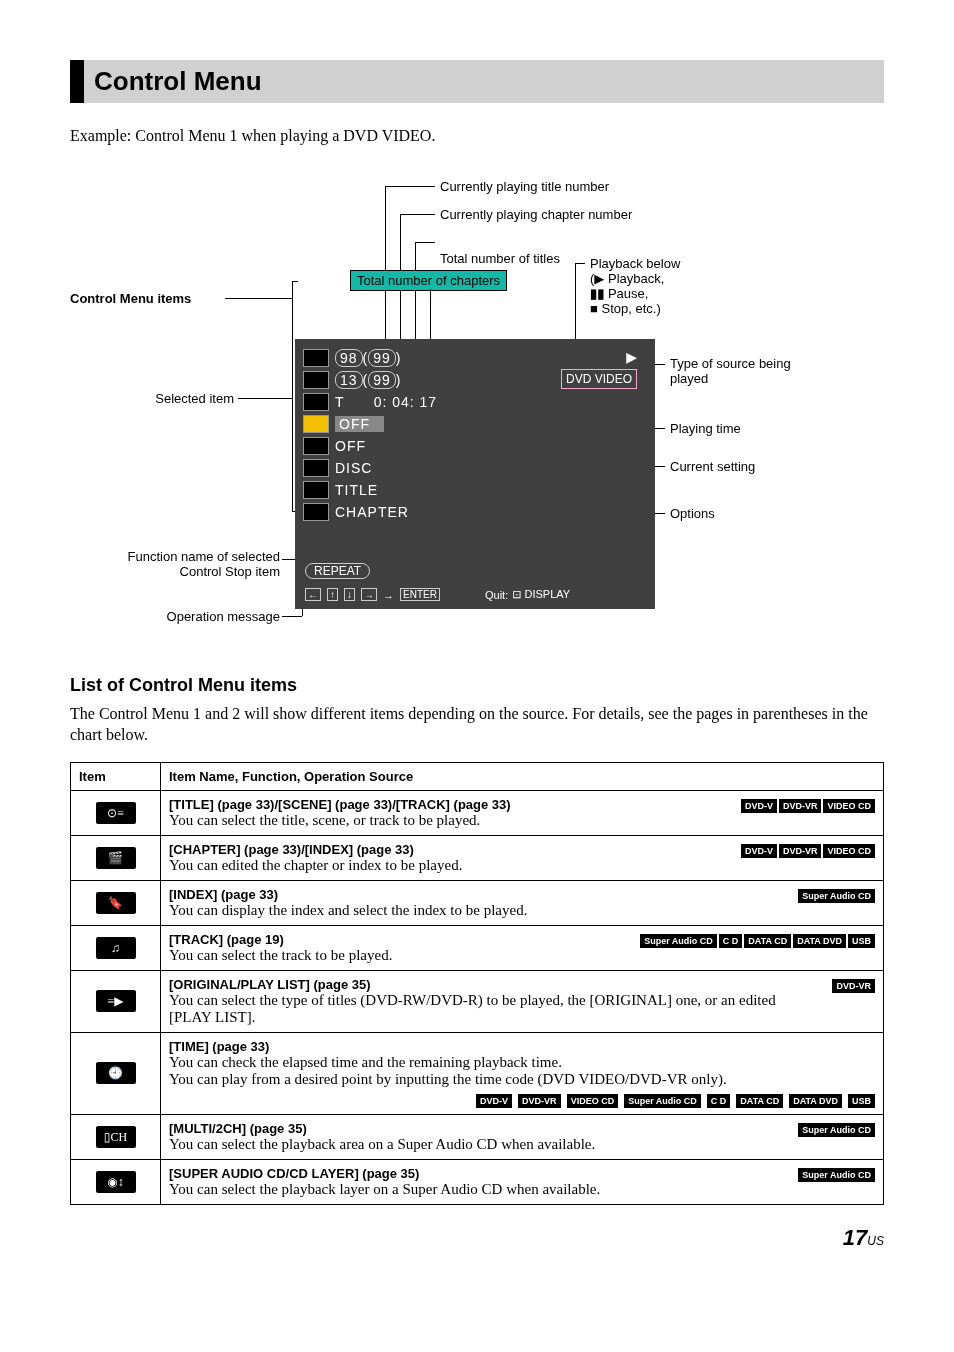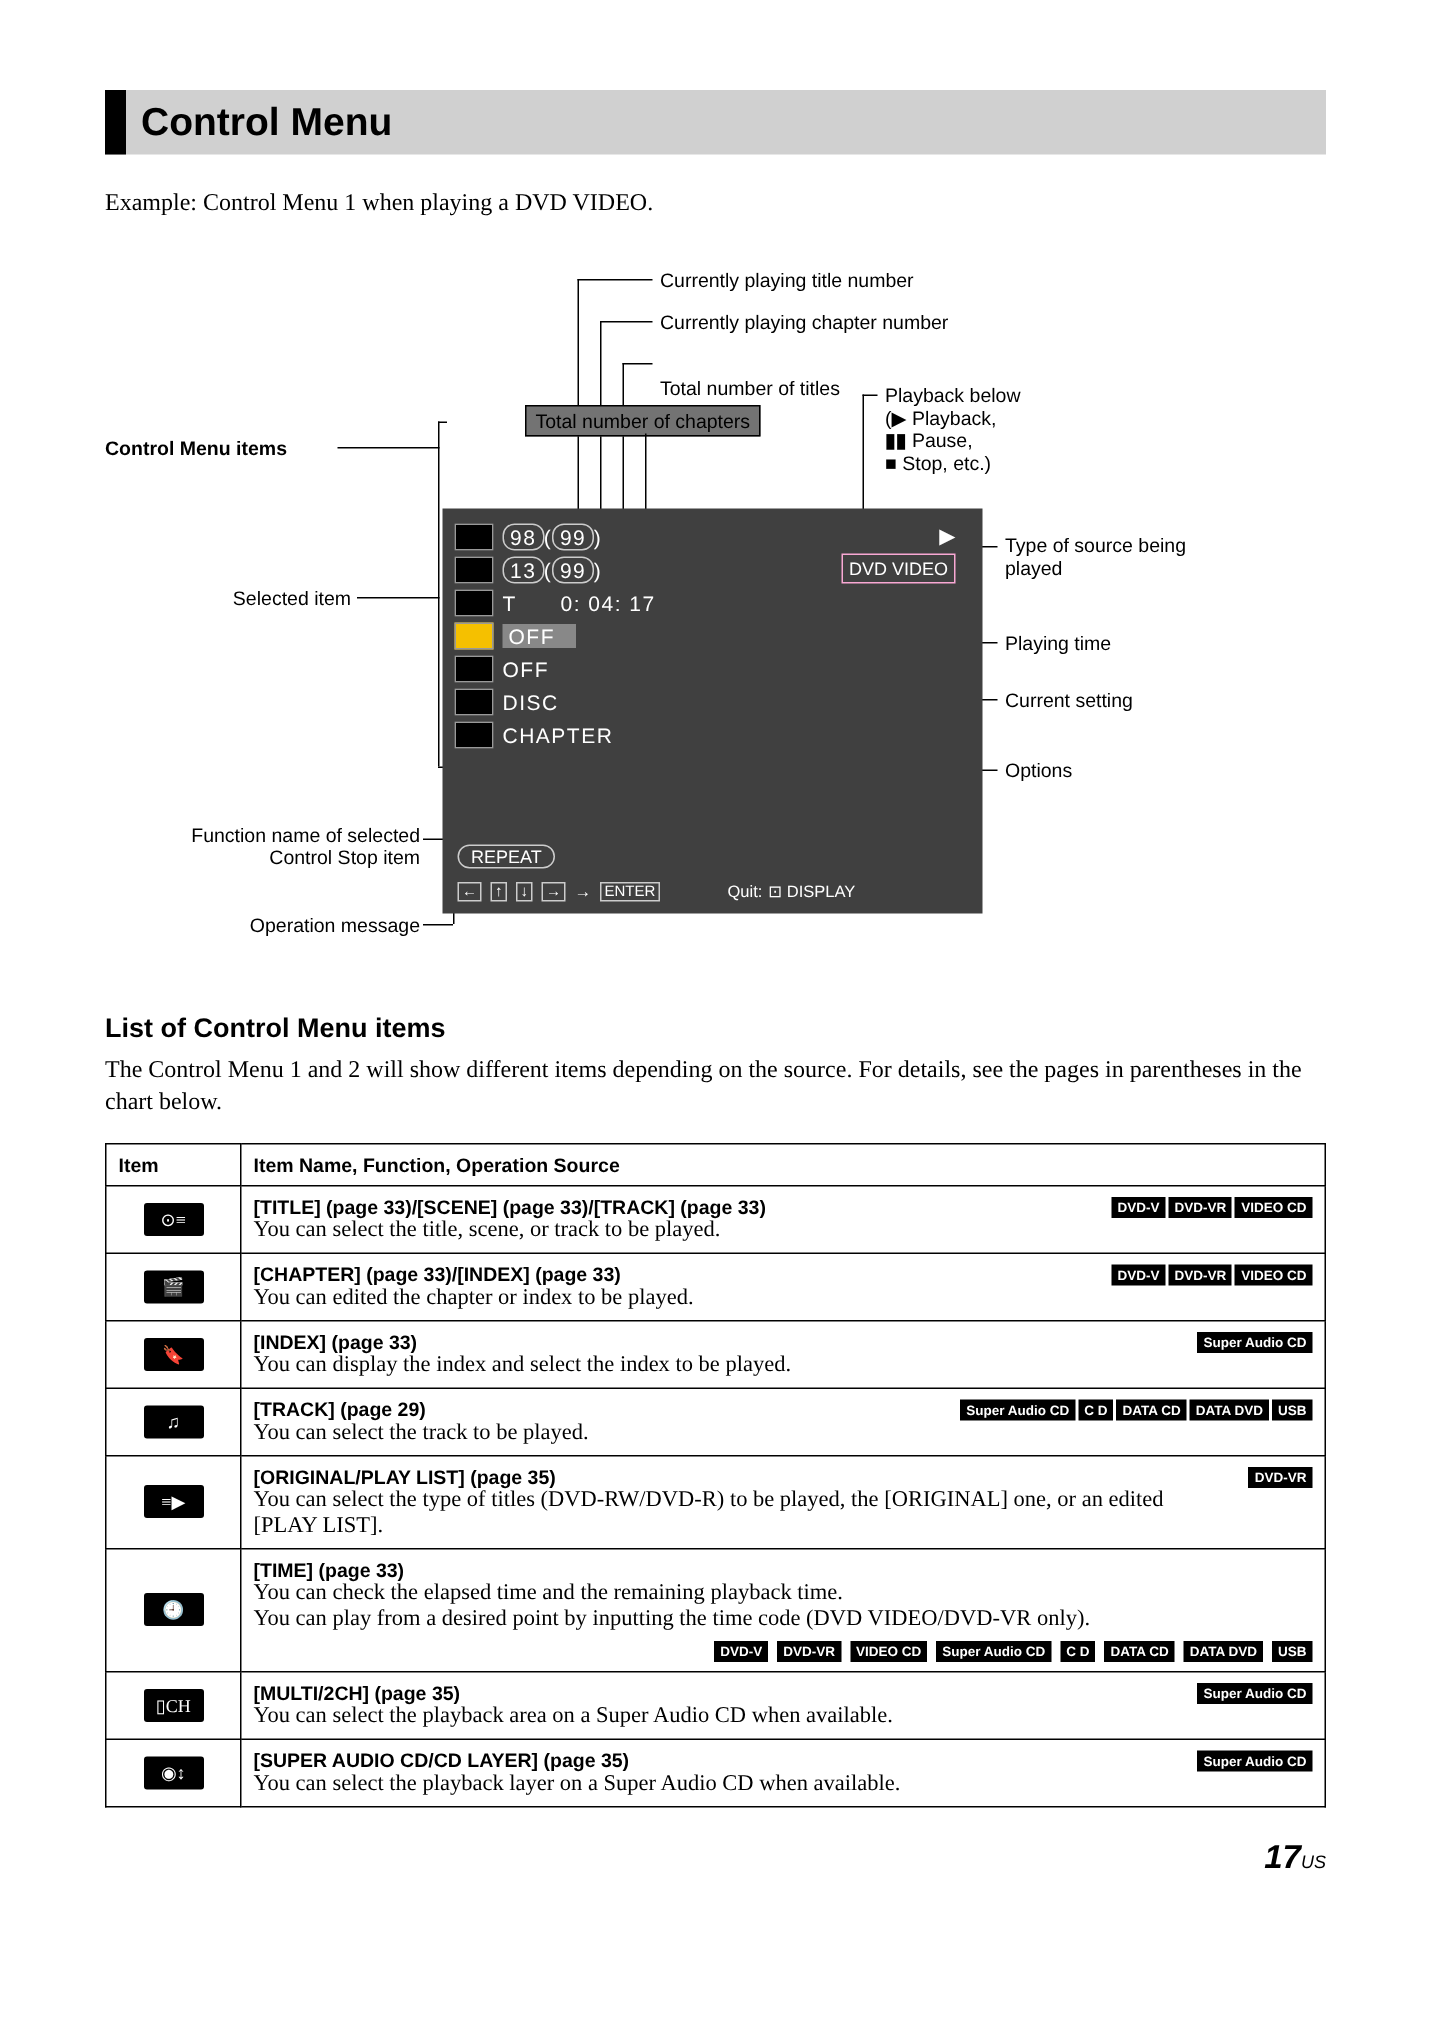--- a/index.html
+++ b/index.html
@@ -71,21 +71,21 @@
   <div class="line hline" style="left:315px; top:25px; width:50px;"></div>
 
   <div class="label" style="left:370px; top:46px;">Currently playing chapter number</div>
   <div class="line vline" style="left:330px; top:53px; height:150px;"></div>
   <div class="line hline" style="left:330px; top:53px; width:35px;"></div>
 
   <div class="label" style="left:370px; top:90px;">Total number of titles</div>
   <div class="line vline" style="left:345px; top:81px; height:105px;"></div>
   <div class="line hline" style="left:345px; top:81px; width:20px;"></div>
 
-  <div class="label" style="left:280px; top:109px; border:1px solid #000; padding:2px 6px; background:#737373;">Total number of chapters</div>
+  <div class="label" style="left:280px; top:109px; border:1px solid #000; padding:2px 6px; background:#14b8a6;">Total number of chapters</div>
   <div class="line vline" style="left:360px; top:128px; height:75px;"></div>
 
   <div class="label" style="left:520px; top:95px;">Playback below</div>
   <div class="label" style="left:520px; top:110px;">
     <span>(</span><span style="font-family:Arial;">▶</span><span> Playback,</span>
   </div>
   <div class="label" style="left:520px; top:125px;">
     <span style="font-family:Arial; font-weight:bold;">▮▮</span><span> Pause,</span>
   </div>
   <div class="label" style="left:520px; top:140px;">
@@ -136,20 +136,24 @@
       <span class="osd-icon sel"></span>
       <span class="osd-text" style="background:#888; padding:0 14px 0 4px;">OFF</span>
     </div>
     <div class="osd-row">
       <span class="osd-icon"></span>
       <span class="osd-text">OFF</span>
     </div>
     <div class="osd-row">
       <span class="osd-icon"></span>
       <span class="osd-text">DISC</span>
+    </div>
+    <div class="osd-row">
+      <span class="osd-icon"></span>
+      <span class="osd-text">TITLE</span>
     </div>
     <div class="osd-row">
       <span class="osd-icon"></span>
       <span class="osd-text">CHAPTER</span>
     </div>
     <div class="osd-source">DVD VIDEO</div>
     <div class="osd-repeat">REPEAT</div>
     <div class="osd-bottom">
       <span class="kbox">←</span>
         <span class="kbox">↑</span>
@@ -197,21 +201,21 @@
         <td>
           <div class="badges"><span class="badge">Super Audio CD</span></div>
           <div class="item-title">[INDEX] (page 33)</div>
           <div class="item-desc">You can display the index and select the index to be played.</div>
         </td>
       </tr>
       <tr>
         <td class="icon-cell"><div class="item-icon"><span class="icon-glyph">♫</span></div></td>
         <td>
           <div class="badges"><span class="badge">Super Audio CD</span><span class="badge">C D</span><span class="badge">DATA CD</span><span class="badge">DATA DVD</span><span class="badge">USB</span></div>
-          <div class="item-title">[TRACK] (page 29)</div>
+          <div class="item-title">[TRACK] (page 19)</div>
           <div class="item-desc">You can select the track to be played.</div>
         </td>
       </tr>
       <tr>
         <td class="icon-cell"><div class="item-icon"><span class="icon-glyph">≡▶</span></div></td>
         <td>
           <div class="badges"><span class="badge">DVD-VR</span></div>
           <div class="item-title">[ORIGINAL/PLAY LIST] (page 35)</div>
           <div class="item-desc">You can select the type of titles (DVD-RW/DVD-R) to be played, the [ORIGINAL] one, or an edited [PLAY LIST].</div>
         </td>

